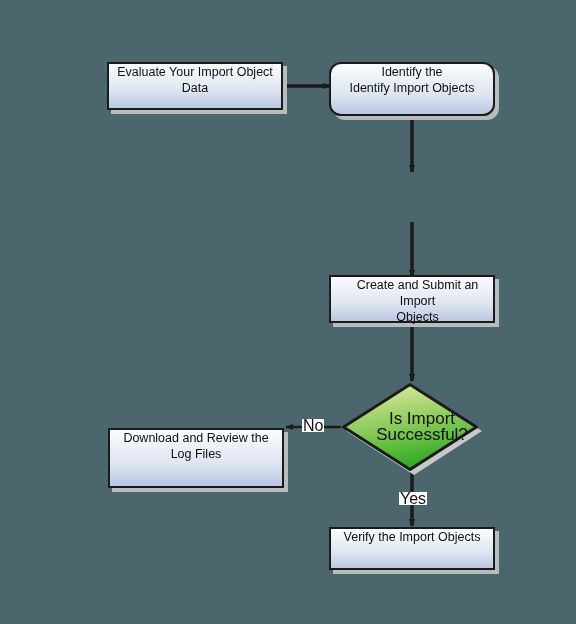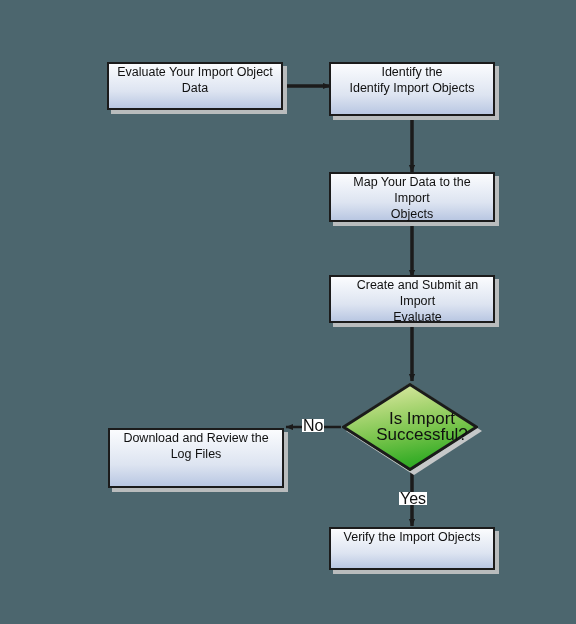--- a/index.html
+++ b/index.html
@@ -132,30 +132,27 @@
 
     <line x1="341" y1="427" x2="286" y2="427" stroke="#1b1b1b" stroke-width="2.5" marker-end="url(#arrow)"></line>
 
     <line x1="412" y1="470" x2="412" y2="526" stroke="#1b1b1b" stroke-width="3.5" marker-end="url(#arrow)"></line>
   </svg>
 
   <div class="node" style="left:107px; top:62px; width:176px; height:48px;">
     <span class="label"><span>Evaluate Your Import Object</span><br><span>Data</span></span>
   </div>
 
-  <div class="node" style="left:329px; top:62px; width:166px; height:54px;">
+  <div class="node" style="left:329px; top:62px; width:166px; height:54px;border-radius:12px;">
     <span class="label"><span>Identify the</span><br><span>Identify Import Objects</span></span>
   </div>
 
-  <div class="node" style="left:329px; top:172px; width:166px; height:50px;">
-    <span class="label"><span>Map Your Data to the Import</span><br><span>Objects</span></span>
-  </div>
 
   <div class="node" style="left:329px; top:275px; width:166px; height:48px;padding-left:19px;">
-    <span class="label"><span>Create and Submit an Import</span><br><span>Evaluate</span></span>
+    <span class="label"><span>Create and Submit an Import</span><br><span>Objects</span></span>
   </div>
 
   <div class="diamond-wrap" style="left:342px; top:383px; width:136px; height:88px;">
     <div class="diamond-shadow"></div>
     <div class="diamond-face"></div>
     <svg class="diamond-edge" viewBox="0 0 136 88" xmlns="http://www.w3.org/2000/svg" preserveAspectRatio="none">
       <polygon points="68,1.5 134.5,44 68,86.5 1.5,44" fill="none" stroke="#1b1b1b" stroke-width="3"></polygon>
     </svg>
     <div class="diamond-text">
       <span><span>Is Import</span><br><span>Successful?</span></span>

